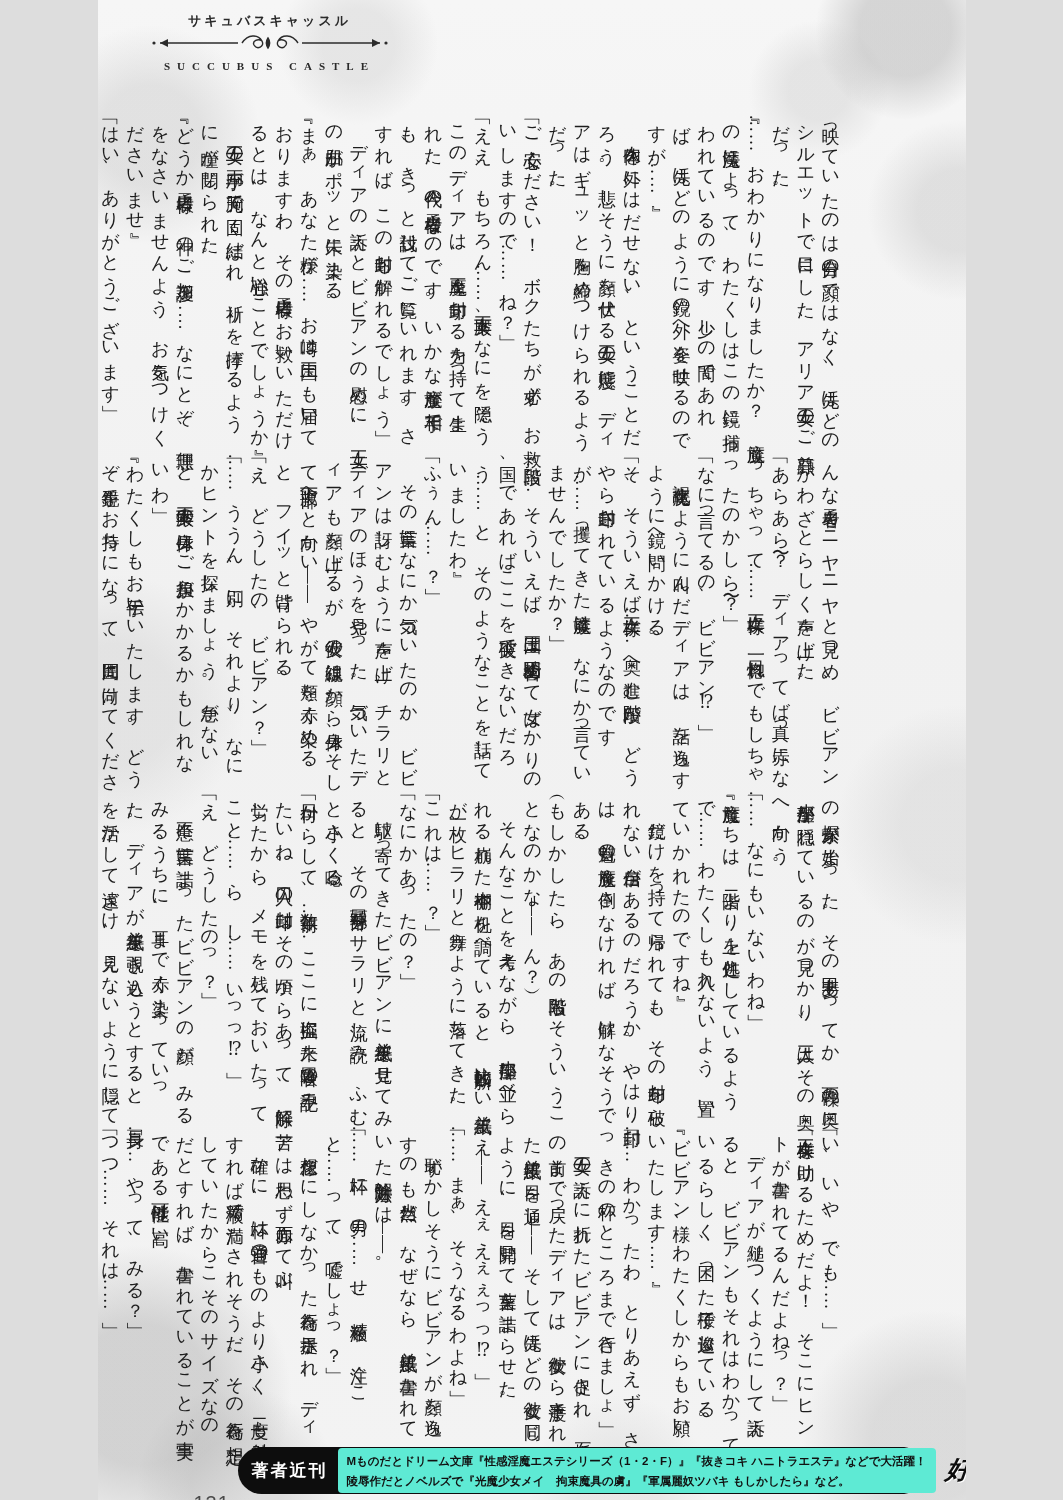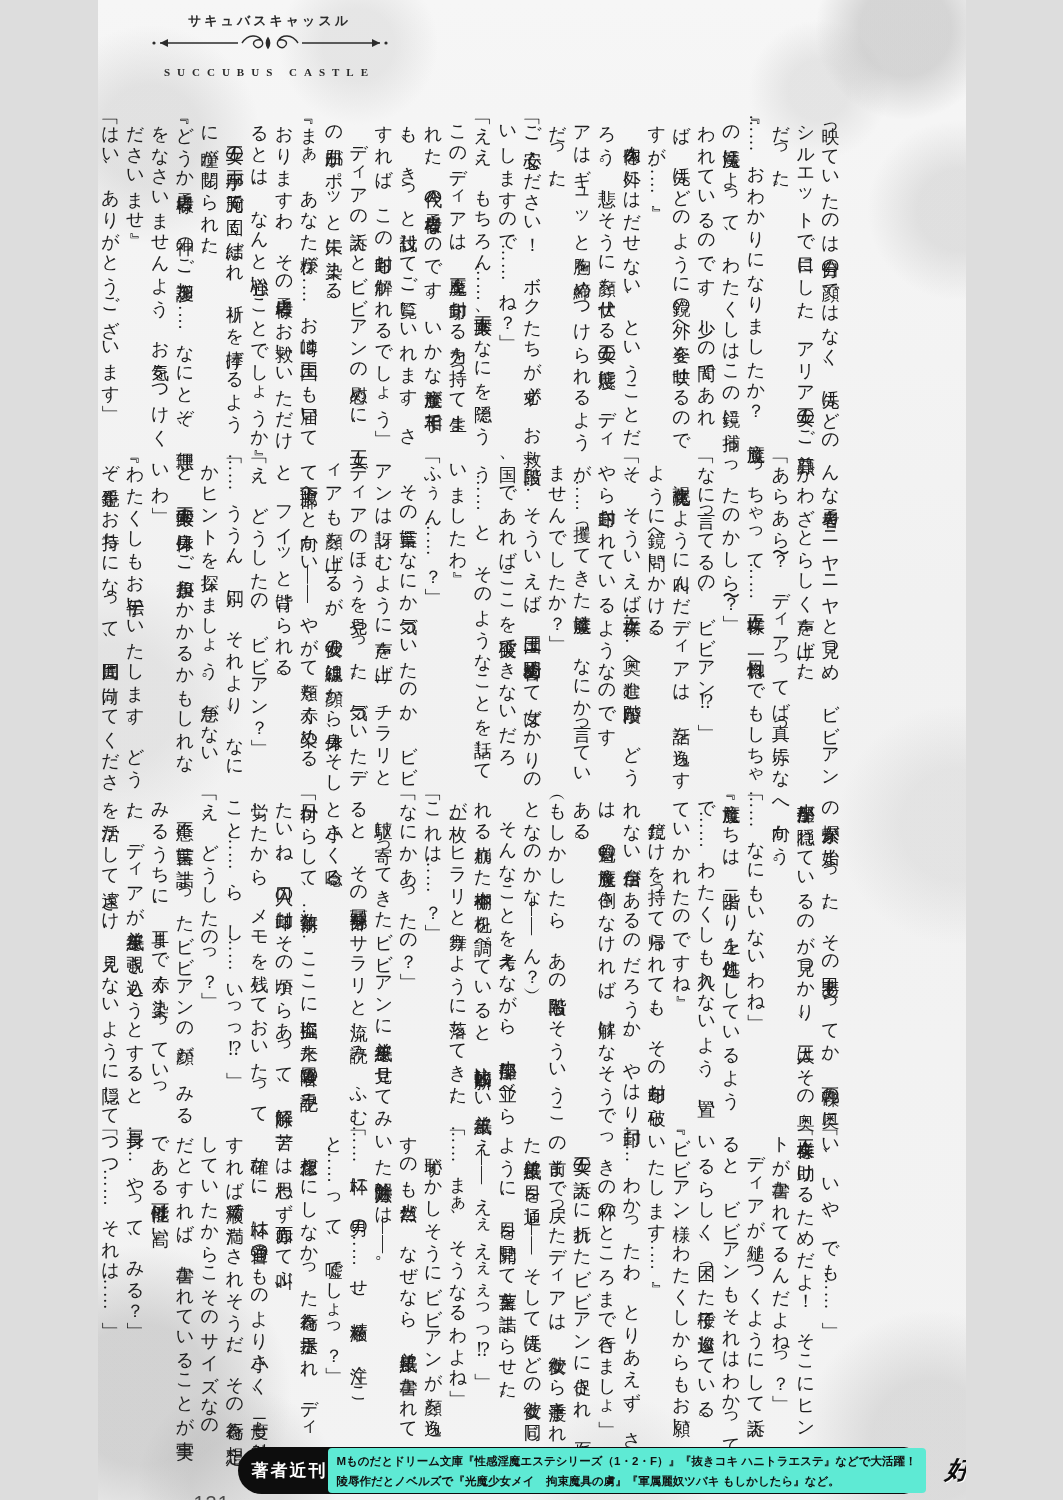--- a/index.html
+++ b/index.html
@@ -26,21 +26,21 @@
 
   
   .logo{position:absolute;left:48px;top:12px;width:248px;text-align:center;color:#1c1c1c;}
   .logo .furigana{font-size:13px;font-weight:bold;letter-spacing:3px;color:#2a2a2a;}
   .logo .title{
     font-size:46px;font-weight:bold;letter-spacing:1px;line-height:1.1;
     color:#202020;text-shadow:1px 1px 0 #9a9a9a, -1px -1px 0 #fdfdfd;
     white-space:nowrap;
   }
   .logo .flourish{display:block;margin:2px auto 0;}
-  .logo .subtitle{font-size:11px;font-weight:bold;letter-spacing:7px;color:#2a2a2a;margin-top:12px;}
+  .logo .subtitle{font-size:11px;font-weight:bold;letter-spacing:7px;color:#2a2a2a;margin-top:6px;}
 
   
   .band{
     position:absolute;right:123px;width:846px;height:332px;
     writing-mode:vertical-rl;text-orientation:mixed;
     font-size:18px;line-height:1.38;letter-spacing:1.2px;
     white-space:pre-wrap;color:#1d1d1d;
     font-family:"Liberation Serif","DejaVu Serif",serif;
   }
   #band1{top:113px;}
@@ -54,21 +54,21 @@
     font-family:"Liberation Sans","DejaVu Sans",sans-serif;
     font-size:20px;color:#4a4a4a;letter-spacing:1px;
   }
   .footer-bar{
     position:absolute;left:140px;top:1447px;width:676px;height:47px;
     background:#0d0d0d;border-radius:24px 10px 10px 24px;
     display:flex;align-items:center;box-sizing:border-box;padding:4px 8px 4px 14px;
   }
   .footer-label{
     color:#fff;font-weight:bold;font-size:17px;letter-spacing:2px;
-    white-space:nowrap;
+    white-space:nowrap;margin-right:10px;
     font-family:"Liberation Sans","DejaVu Sans",sans-serif;
   }
   .footer-panel{
     flex:1;background:#5eead4;border-radius:4px;padding:3px 9px;box-sizing:border-box;
     font-family:"Liberation Sans","DejaVu Sans",sans-serif;
   }
   .footer-panel .line{font-size:11.5px;line-height:1.55;color:#111;font-weight:bold;white-space:nowrap;}
   .promo{
     position:absolute;left:848px;top:1453px;
     font-size:25px;font-weight:bold;font-style:italic;color:#0e0e0e;

